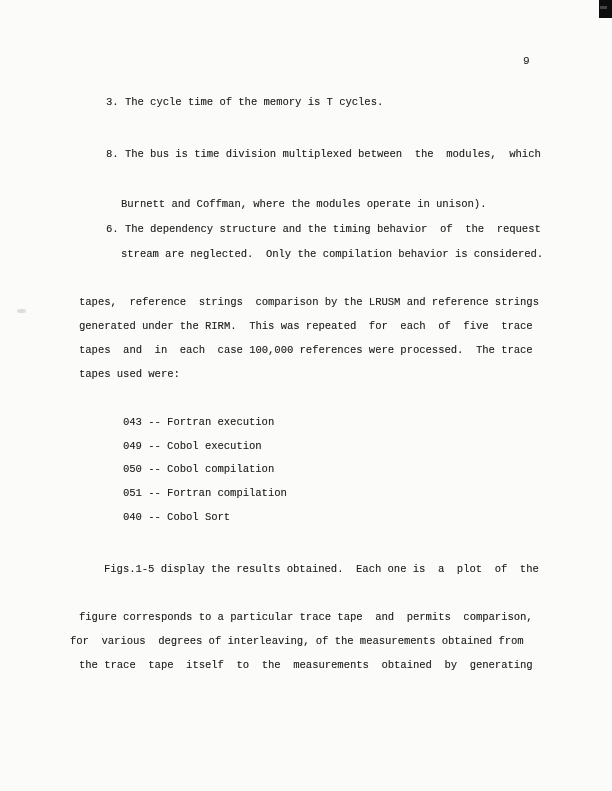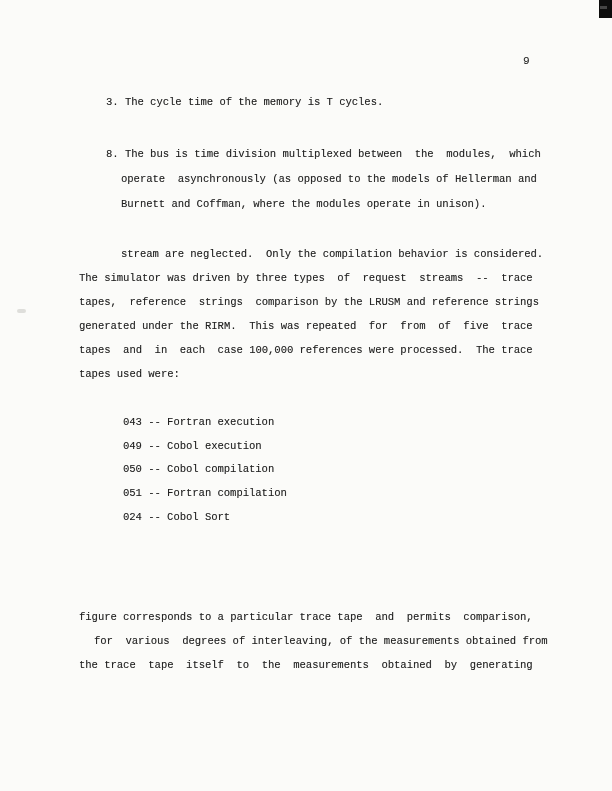--- a/index.html
+++ b/index.html
@@ -61,33 +61,33 @@
   <div class="corner-mark">
     <span class="speck"></span>
   </div>
 
   <div class="page-number">9</div>
 
   <div class="smudge"></div>
 
   <div class="typed-line" style="top:97px;  left:106px">3. The cycle time of the memory is T cycles.</div>
   <div class="typed-line" style="top:149px; left:106px">8. The bus is time division multiplexed between  the  modules,  which</div>
-  <div class="typed-line" style="top:174px; left:121px">operate  asynchronously (as opposed to the models of Hellerman and</div>
   <div class="typed-line" style="top:199px; left:121px">Burnett and Coffman, where the modules operate in unison).</div>
+  <div class="typed-line" style="top:224px; left:106px">6. The dependency structure and the timing behavior  of  the  request</div>
   <div class="typed-line" style="top:249px; left:121px">stream are neglected.  Only the compilation behavior is considered.</div>
 
-  <div class="typed-line" style="top:273px; left:79px">The simulator was driven by three types  of  request  streams  --  trace</div>
   <div class="typed-line" style="top:297px; left:79px">tapes,  reference  strings  comparison by the LRUSM and reference strings</div>
-  <div class="typed-line" style="top:321px; left:79px">generated under the RIRM.  This was repeated  for  from  of  five  trace</div>
+  <div class="typed-line" style="top:321px; left:79px">generated under the RIRM.  This was repeated  for  each  of  five  trace</div>
   <div class="typed-line" style="top:345px; left:79px">tapes  and  in  each  case 100,000 references were processed.  The trace</div>
   <div class="typed-line" style="top:369px; left:79px">tapes used were:</div>
 
   <div class="typed-line" style="top:417px; left:123px">043 -- Fortran execution</div>
   <div class="typed-line" style="top:441px; left:123px">049 -- Cobol execution</div>
   <div class="typed-line" style="top:464px; left:123px">050 -- Cobol compilation</div>
   <div class="typed-line" style="top:488px; left:123px">051 -- Fortran compilation</div>
-  <div class="typed-line" style="top:512px; left:123px">024 -- Cobol Sort</div>
+  <div class="typed-line" style="top:512px; left:123px">040 -- Cobol Sort</div>
 
+  <div class="typed-line" style="top:564px; left:104px">Figs.1-5 display the results obtained.  Each one is  a  plot  of  the</div>
   <div class="typed-line" style="top:612px; left:79px">figure corresponds to a particular trace tape  and  permits  comparison,</div>
-  <div class="typed-line" style="top:636px; left:94px">for  various  degrees of interleaving, of the measurements obtained from</div>
+  <div class="typed-line" style="top:636px; left:70px">for  various  degrees of interleaving, of the measurements obtained from</div>
   <div class="typed-line" style="top:660px; left:79px">the trace  tape  itself  to  the  measurements  obtained  by  generating</div>
 
 </div>
 
 </body></html>

